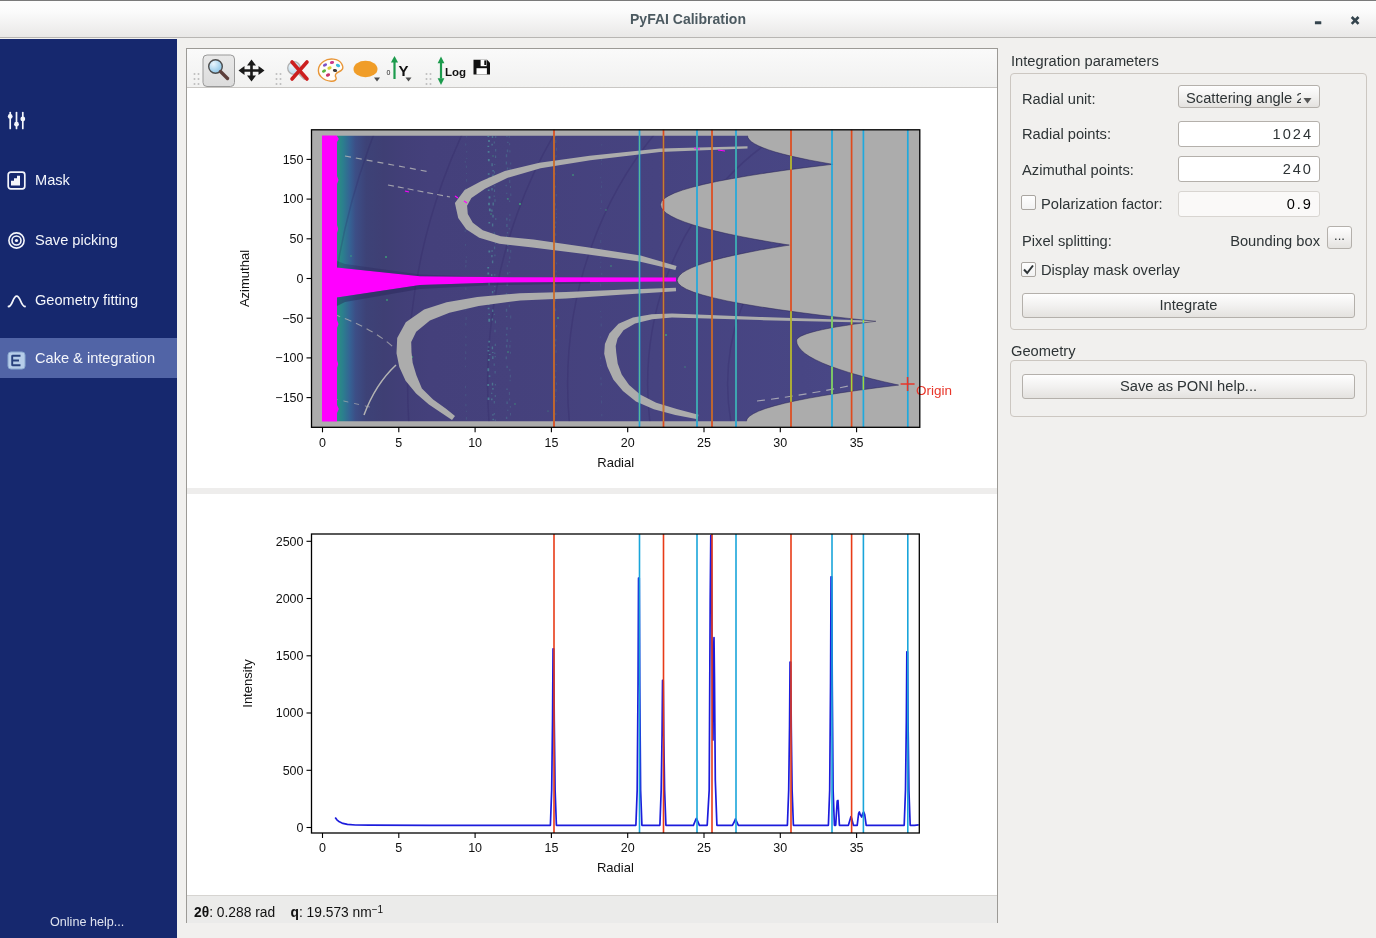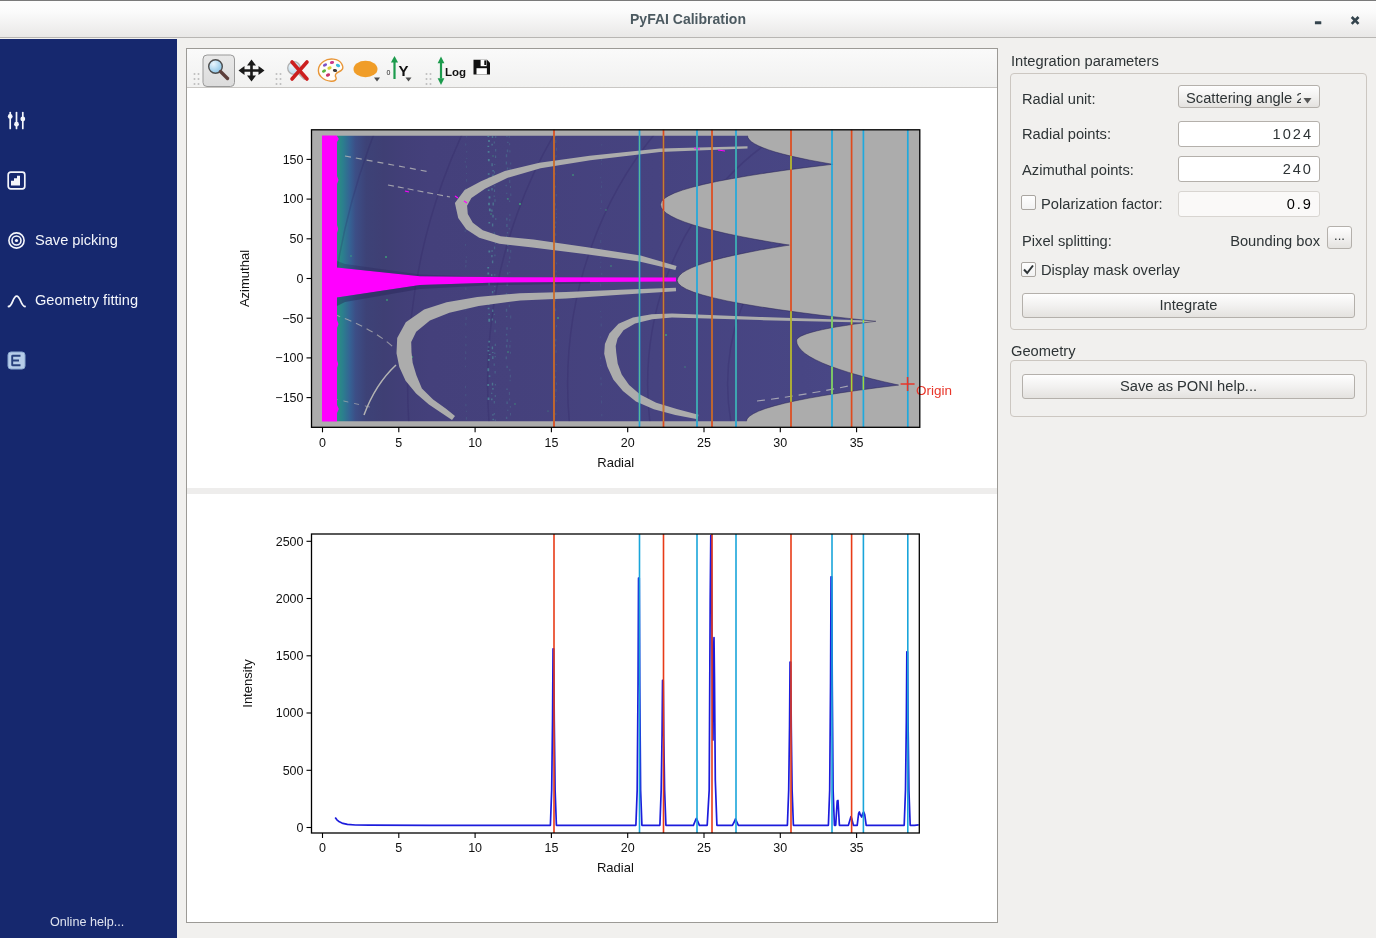--- a/index.html
+++ b/index.html
@@ -23,25 +23,31 @@
 </style></head>
 <body>
 <div class="abs titlebar">
     <div class="title">PyFAI Calibration</div>
   </div>
 <svg class="abs" style="left:1308px;top:12px" width="60" height="18" viewBox="0 0 60 18">
 <rect x="6.9" y="9.3" width="6.4" height="2.9" rx="0.5" fill="#34444d"></rect>
 <path d="M42 3 L46 7 L50 3 L53 6 L49 10 L53 14 L50 17 L46 13 L42 17 L39 14 L43 10 L39 6 Z" fill="#34444d" transform="translate(18.6,2.2) scale(0.62)"></path>
 </svg>
 <div class="abs sidebar">
+<div class="sbitem" style="top:121px">
+      <span class="lbl">Mask</span>
+    </div>
 <div class="sbitem" style="top:181px">
       <span class="lbl">Save picking</span>
     </div>
 <div class="sbitem" style="top:241px">
       <span class="lbl">Geometry fitting</span>
+    </div>
+<div class="sbitem sbsel" style="top:299px">
+      <span class="lbl">Cake &amp; integration</span>
     </div>
 <div class="onlinehelp">Online help...</div>
 <svg class="abs" style="left:7px;top:72px" width="20" height="19" viewBox="0 0 20 19">
 <g stroke="#f4f6fb" stroke-width="1.7" stroke-linecap="round">
 <line x1="3.2" y1="1.5" x2="3.2" y2="17.5"></line>
         <line x1="9.5" y1="1.5" x2="9.5" y2="17.5"></line>
         <line x1="15.8" y1="1.5" x2="15.8" y2="17.5"></line>
 </g>
 <g fill="#f4f6fb">
         <circle cx="3.2" cy="5.4" r="2.4"></circle>
@@ -62,20 +68,21 @@
 <path d="M1.5 15.5 C5.5 15.5 5.8 5.2 9.7 5.2 C13.6 5.2 13.9 15.5 18 15.5" fill="none" stroke="#f4f6fb" stroke-width="1.8" stroke-linecap="round"></path>
 </svg>
 <svg class="abs" style="left:7px;top:312px" width="20" height="19" viewBox="0 0 20 19">
 <rect x="1" y="1" width="17" height="17" rx="3" fill="#b6cde9" stroke="#8aa8cf" stroke-width="1"></rect>
 <path d="M5.2 4.2 L5.2 14.8 M5.2 4.8 L13.5 4.8 M5.2 9.5 L12 9.5 M5.2 14.2 L13.5 14.2" stroke="#27407c" stroke-width="1.9" fill="none"></path>
 </svg>
 </div>
 <div class="abs container">
 <div class="toolbar"></div>
 <div class="gapband"></div>
+<div class="statusbar"><b>2θ</b>: 0.288 rad&nbsp;&nbsp;&nbsp;&nbsp;<b>q</b>: 19.573 nm<span style="vertical-align:4px;font-size:10px">−1</span></div>
 </div>
 <svg class="abs" style="left:186px;top:48px" width="812" height="40" viewBox="0 0 812 40">
 <defs>
 <linearGradient id="btng" x1="0" y1="0" x2="0" y2="1">
         <stop offset="0" stop-color="#e9e9e9"></stop>
         <stop offset="1" stop-color="#dcdcdc"></stop>
       </linearGradient>
 <radialGradient id="lens" cx="0.35" cy="0.3" r="0.9">
         <stop offset="0" stop-color="#eaf6fd"></stop>
         <stop offset="0.55" stop-color="#a8d4ee"></stop>

